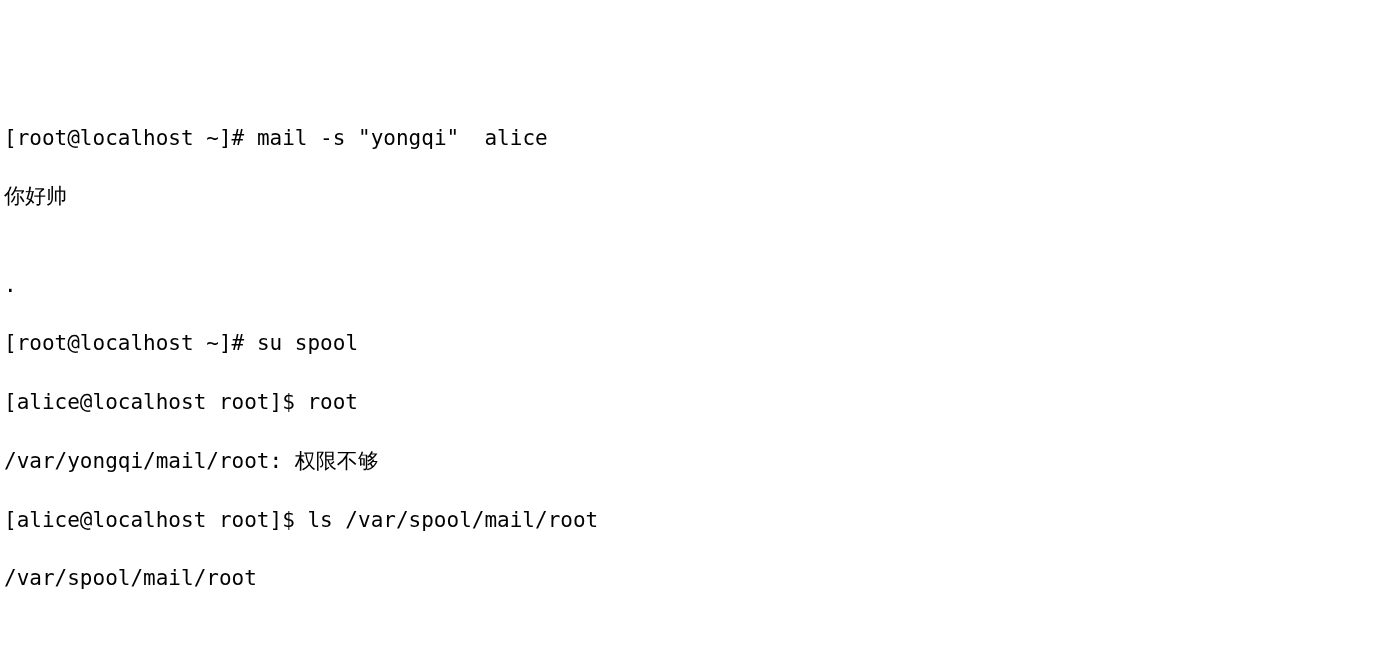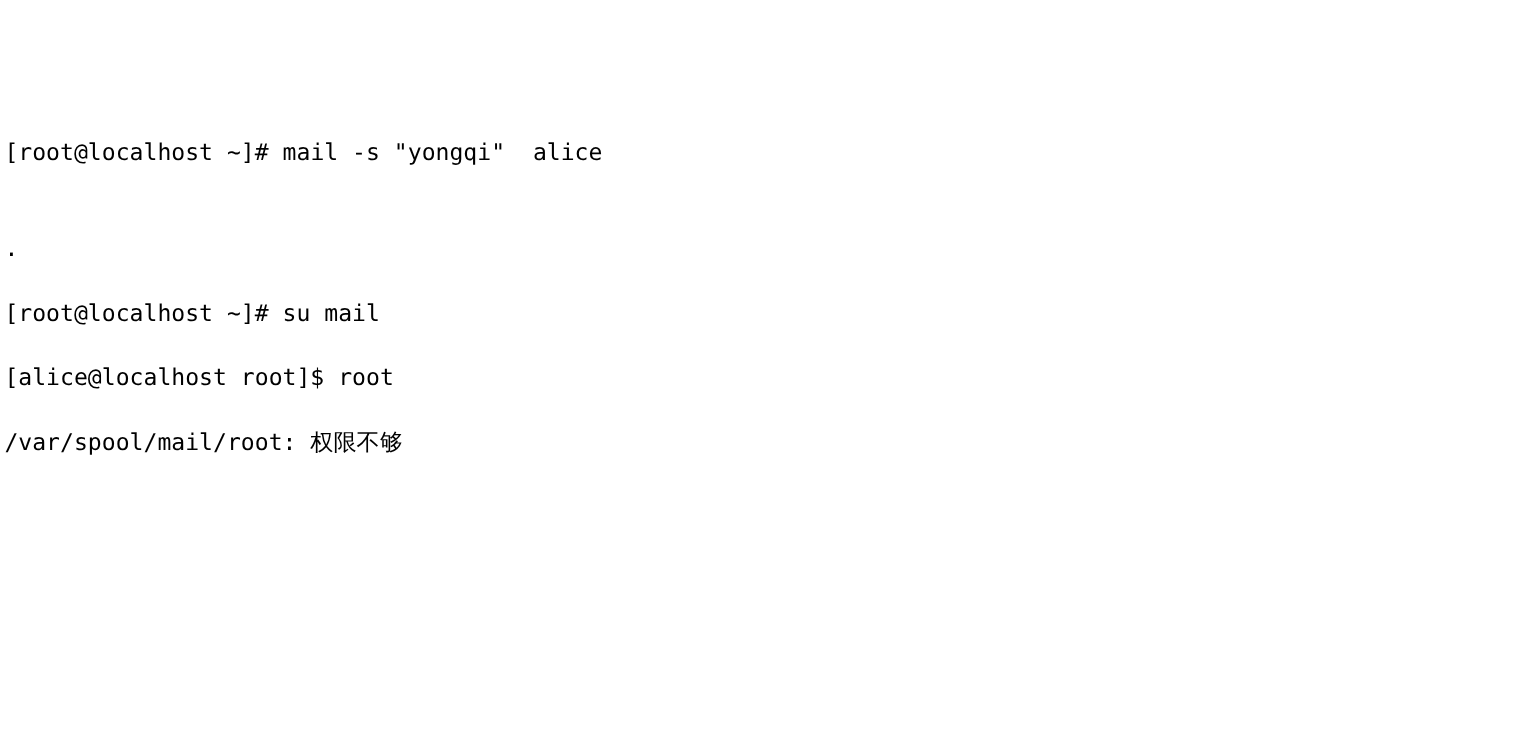--- a/index.html
+++ b/index.html
@@ -23,25 +23,28 @@
     .line {
       display: block;
     }
   </style>
 </head>
 <body>
 
 
 
 <div class="terminal" id="terminal-root"><span class="line"><span>[root@localhost ~]# </span><span>mail -s "yongqi"  alice</span></span>
+<span class="line"><span>你好帅</span></span>
 <span class="line"><span></span></span>
 <span class="line"><span>.</span></span>
-<span class="line"><span>[root@localhost ~]# </span><span>su mail</span></span>
+<span class="line"><span>[root@localhost ~]# </span><span>su spool</span></span>
 <span class="line"><span>[alice@localhost root]$ </span><span>root</span></span>
-<span class="line"><span>/var/spool/mail/root: 权限不够</span></span>
+<span class="line"><span>/var/yongqi/mail/root: 权限不够</span></span>
+<span class="line"><span>[alice@localhost root]$ </span><span>ls /var/spool/mail/root</span></span>
+<span class="line"><span>/var/spool/mail/root</span></span>
 
 
 
 
 
 
 
 
 
 

